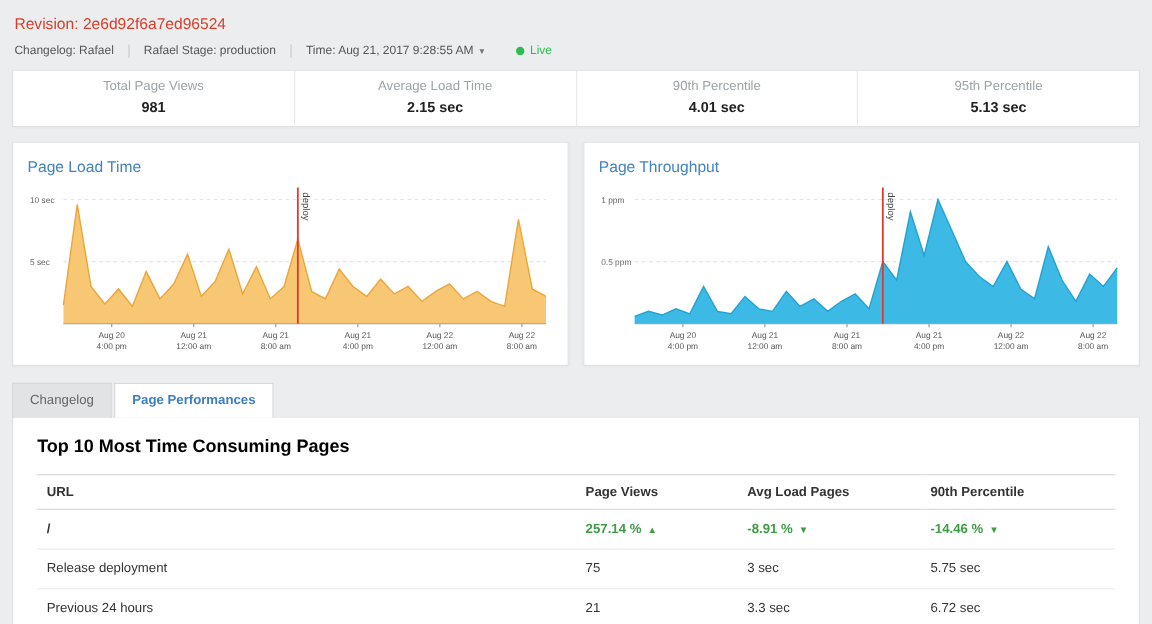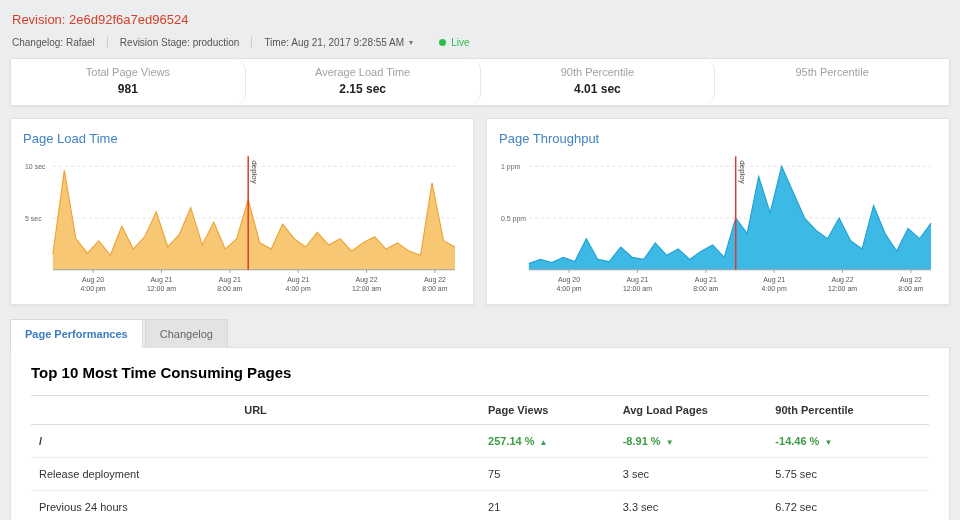--- a/index.html
+++ b/index.html
@@ -16,21 +16,21 @@
   .revision { color: #d6402b; font-size: 13px; margin: 4px 2px 10px; font-weight: normal; }
   .meta { display: flex; align-items: center; font-size: 10px; color: #555; margin: 0 2px 10px; }
   .meta-item { padding: 0 12px; border-left: 1px solid #c9cccd; display: flex; align-items: center; gap: 5px; }
   .meta-item:first-child { border-left: none; padding-left: 0; }
   .caret { font-size: 8px; color: #777; cursor: pointer; }
   .live { margin-left: 14px; display: flex; align-items: center; gap: 5px; color: #2dbd4e; }
   .live-dot { width: 7px; height: 7px; border-radius: 50%; background: #2dbd4e; display: inline-block; }
 
   
   .stats-card { background: #fff; border: 1px solid #dfe1e2; box-shadow: 0 1px 2px rgba(0,0,0,0.05); display: flex; }
-  .stat { flex: 1; text-align: center; padding: 7px 0 9px; border-right: 1px solid #e8e8e8; border-radius: 12px; }
+  .stat { flex: 1; text-align: center; padding: 7px 0 9px; border-right: 1px solid #e8e8e8; }
   .stat:last-child { border-right: none; text-align: center; }
   .stat-label { color: #9da3a6; font-size: 11px; margin-bottom: 4px; }
   .stat-value { color: #222; font-size: 12px; font-weight: bold; }
 
   
   .charts { display: flex; gap: 12px; margin-top: 12px; }
   .chart-card { flex: 1; background: #fff; border: 1px solid #dfe1e2; box-shadow: 0 1px 2px rgba(0,0,0,0.05); padding: 10px 12px 4px; }
   .chart-title { color: #4183c4; font-size: 13px; font-weight: normal; margin: 2px 0 4px; }
   svg.chart { width: 100%; height: 150px; display: block; }
 
@@ -42,38 +42,38 @@
   .tab.active { background: #fff; color: #3b7dc1; font-weight: bold; }
 
   
   .main-card { background: #fff; border: 1px solid #dfe1e2; margin-top: -1px;
                padding: 14px 20px; height: 184px; overflow: hidden; }
   .section-title { font-size: 15px; font-weight: bold; color: #000000; margin: 2px 0 14px; }
   table { width: 100%; border-collapse: collapse; font-size: 11px; }
   thead th { text-align: left; padding: 8px 8px; color: #333; font-size: 11px;
              border-top: 1px solid #dcdcdc; border-bottom: 1px solid #dcdcdc; }
   tbody td { padding: 10px 8px; border-bottom: 1px solid #ececec; color: #333; }
-  th.col-url { width: 50%; text-align: center; }
+  th.col-url { width: 50%; }
   th.col-pv { width: 15%; }
   th.col-alt { width: 17%; }
   th.col-p90 { width: 18%; }
   .green { color: #3f9c46; font-weight: bold; }
   .bold { font-weight: bold; }
   .arrow { font-size: 8px; margin-left: 5px; vertical-align: middle; }
 </style>
 </head>
 <body>
 
 <div class="page">
 
   <div>
     <div class="revision">Revision: 2e6d92f6a7ed96524</div>
     <div class="meta">
       <div class="meta-item">Changelog: Rafael</div>
-      <div class="meta-item">Revision Stage: production</div>
+      <div class="meta-item">Rafael Stage: production</div>
       <div class="meta-item">
         <span>Time: Aug 21, 2017 9:28:55 AM</span>
         <span class="caret">▾</span>
       </div>
       <div class="live">
         <span class="live-dot"></span>
         <span>Live</span>
       </div>
     </div>
   </div>
@@ -86,20 +86,21 @@
     <div class="stat">
       <div class="stat-label">Average Load Time</div>
       <div class="stat-value">2.15 sec</div>
     </div>
     <div class="stat">
       <div class="stat-label">90th Percentile</div>
       <div class="stat-value">4.01 sec</div>
     </div>
     <div class="stat">
       <div class="stat-label">95th Percentile</div>
+      <div class="stat-value">5.13 sec</div>
     </div>
   </div>
 
   <div class="charts">
     <div class="chart-card">
       <h3 class="chart-title">Page Load Time</h3>
       <svg class="chart" id="chart-0" viewBox="0 0 440 150">
           <line x1="30" y1="16" x2="434" y2="16" stroke="#e4e4e4" stroke-dasharray="3,3"></line>
           <text x="2" y="19" font-size="7" fill="#666">10 sec</text>
           <line x1="30" y1="68" x2="434" y2="68" stroke="#e4e4e4" stroke-dasharray="3,3"></line>
@@ -145,22 +146,22 @@
           <text x="345.12" y="132" font-size="7" fill="#555" text-anchor="middle"><tspan x="345.12" dy="0">Aug 22</tspan><tspan x="345.12" dy="9">12:00 am</tspan></text>
           <line x1="413.8" y1="120" x2="413.8" y2="123" stroke="#9aa0a3"></line>
           <text x="413.8" y="132" font-size="7" fill="#555" text-anchor="middle"><tspan x="413.8" dy="0">Aug 22</tspan><tspan x="413.8" dy="9">8:00 am</tspan></text>
           <line x1="237.77142857142854" y1="6" x2="237.77142857142854" y2="120" stroke="#e0392b" stroke-width="1.5"></line>
           <text x="241.77142857142854" y="10" font-size="8" fill="#444" transform="rotate(90, 241.77142857142854, 10)">deploy</text>
         </svg>
     </div>
   </div>
 
   <div class="tabs">
+    <div class="tab">Changelog</div>
     <div class="tab active">Page Performances</div>
-    <div class="tab">Changelog</div>
   </div>
 
   <div class="main-card">
     <div class="section-title">Top 10 Most Time Consuming Pages</div>
     <table>
       <thead>
         <tr>
           <th class="col-url">URL</th>
           <th class="col-pv">Page Views</th>
           <th class="col-alt">Avg Load Pages</th>

